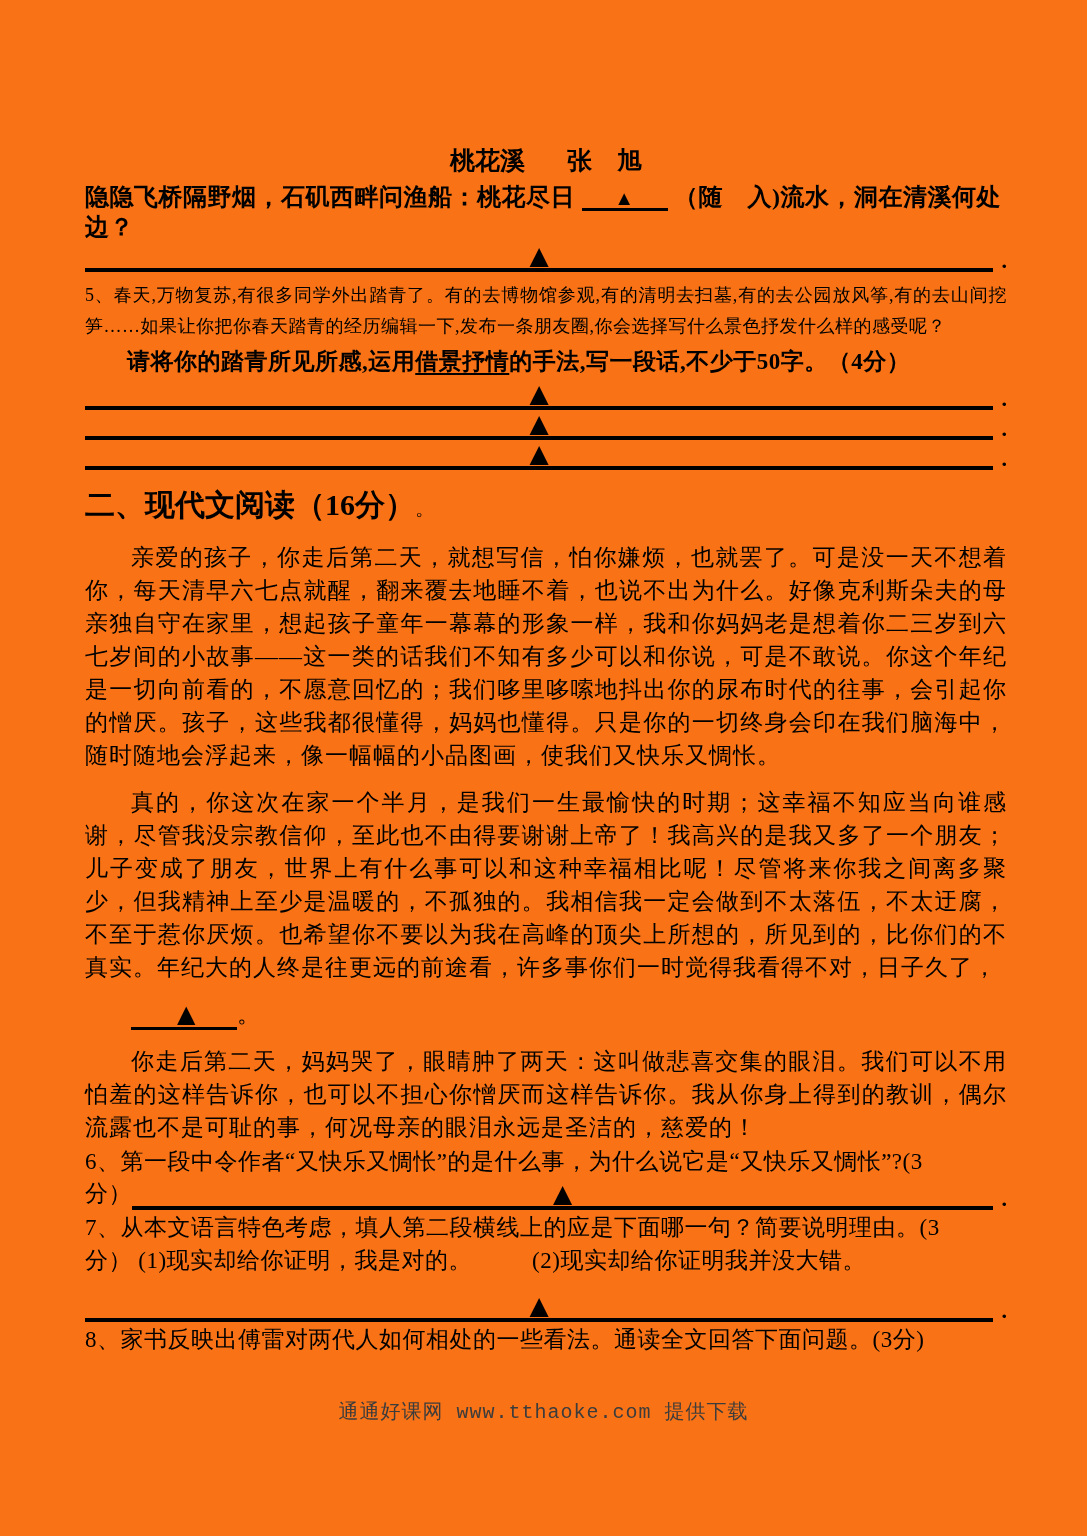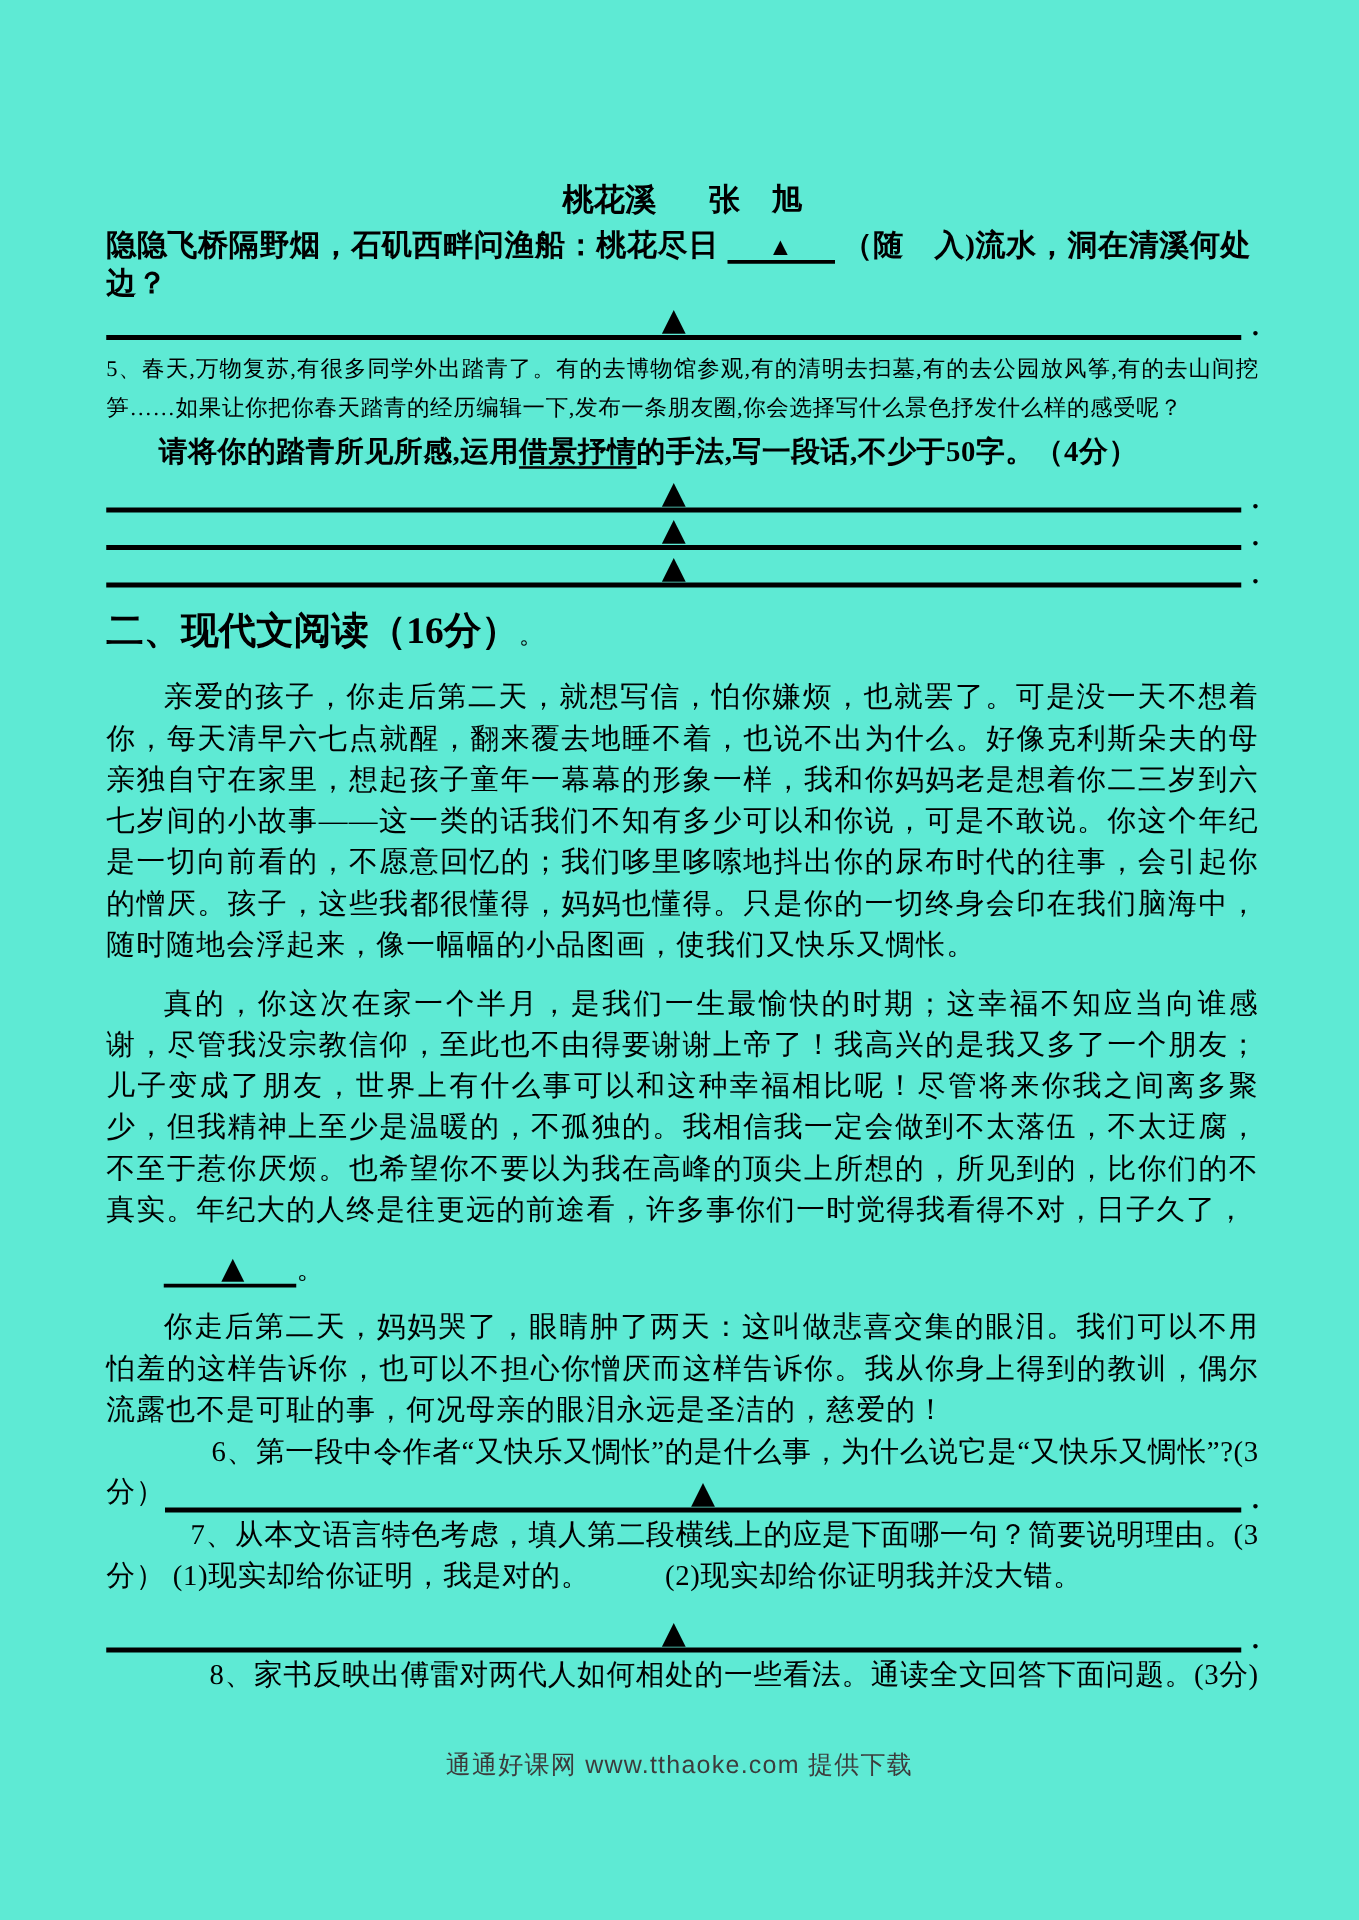--- a/index.html
+++ b/index.html
@@ -2,21 +2,21 @@
 <html><head>
 <meta charset="utf-8">
 <style>
   * { margin:0; padding:0; box-sizing:border-box; }
   html,body { background:#ffffff; }
   body {
     width:1087px; height:1536px;
     font-family:"Liberation Serif","DejaVu Serif",serif;
     color:#000; position:relative; overflow:hidden;
   }
-  .sheet { position:absolute; inset:0; background:#5eead4;padding-left:40px; }
+  .sheet { position:absolute; inset:0; background:#f97316;padding-left:40px; }
   .content { position:absolute; left:85px; top:146px; width:922px; }
 
   
   .poem-title-row { text-align:center; font-weight:bold; font-size:25px; line-height:30px; margin-bottom:6px; }
   .poem-title-row .gap { display:inline-block; width:42px; }
   .poem-line { font-weight:bold; font-size:24px; line-height:30px; letter-spacing:0.5px; }
   .inline-blank {
     display:inline-block; min-width:86px; text-align:center;
     border-bottom:3px solid #000; font-size:20px; line-height:20px; vertical-align:baseline;
   }
@@ -45,31 +45,31 @@
   .passage { margin-top:10px; font-size:23px; line-height:33px; letter-spacing:1px; text-align:justify; }
   .passage p { text-indent:2em;margin-top:14px; }
   .p2-blank-line { text-indent:0; }
   .p2blank {
     display:inline-block; min-width:106px; border-bottom:3px solid #000;
     text-align:left; line-height:24px;
   }
   .p2blank .tri2 { font-family:"DejaVu Sans",sans-serif; font-size:24px; }
 
   
-  .question { font-size:23px; line-height:32px; letter-spacing:0.5px; margin-top:2px;text-align:right; }
+  .question { font-size:23px; line-height:32px; letter-spacing:0.5px; margin-top:2px; }
   .q-ans-row { display:flex; align-items:flex-end; font-size:23px; line-height:32px; margin-top:0px; }
   .q-ans-row .prefix { white-space:nowrap; letter-spacing:0.5px; }
   .q-options { font-size:23px; line-height:34px; letter-spacing:0.5px; }
   .q-options .opt-gap { display:inline-block; width:60px; }
   .standalone-ans { margin-top:14px; }
 
   
   .footer {
     position:absolute; left:0; width:1087px; top:1398px; text-align:center;
-    font-family:Liberation Sans, sans-serif;
+    font-family:Liberation Mono, monospace;
     font-size:20px; color:#3c3c3c; letter-spacing:1px;
   }
 </style>
 </head>
 <body>
 
 <div class="sheet">
   <div class="content">
 
     <div class="poem-title-row">

